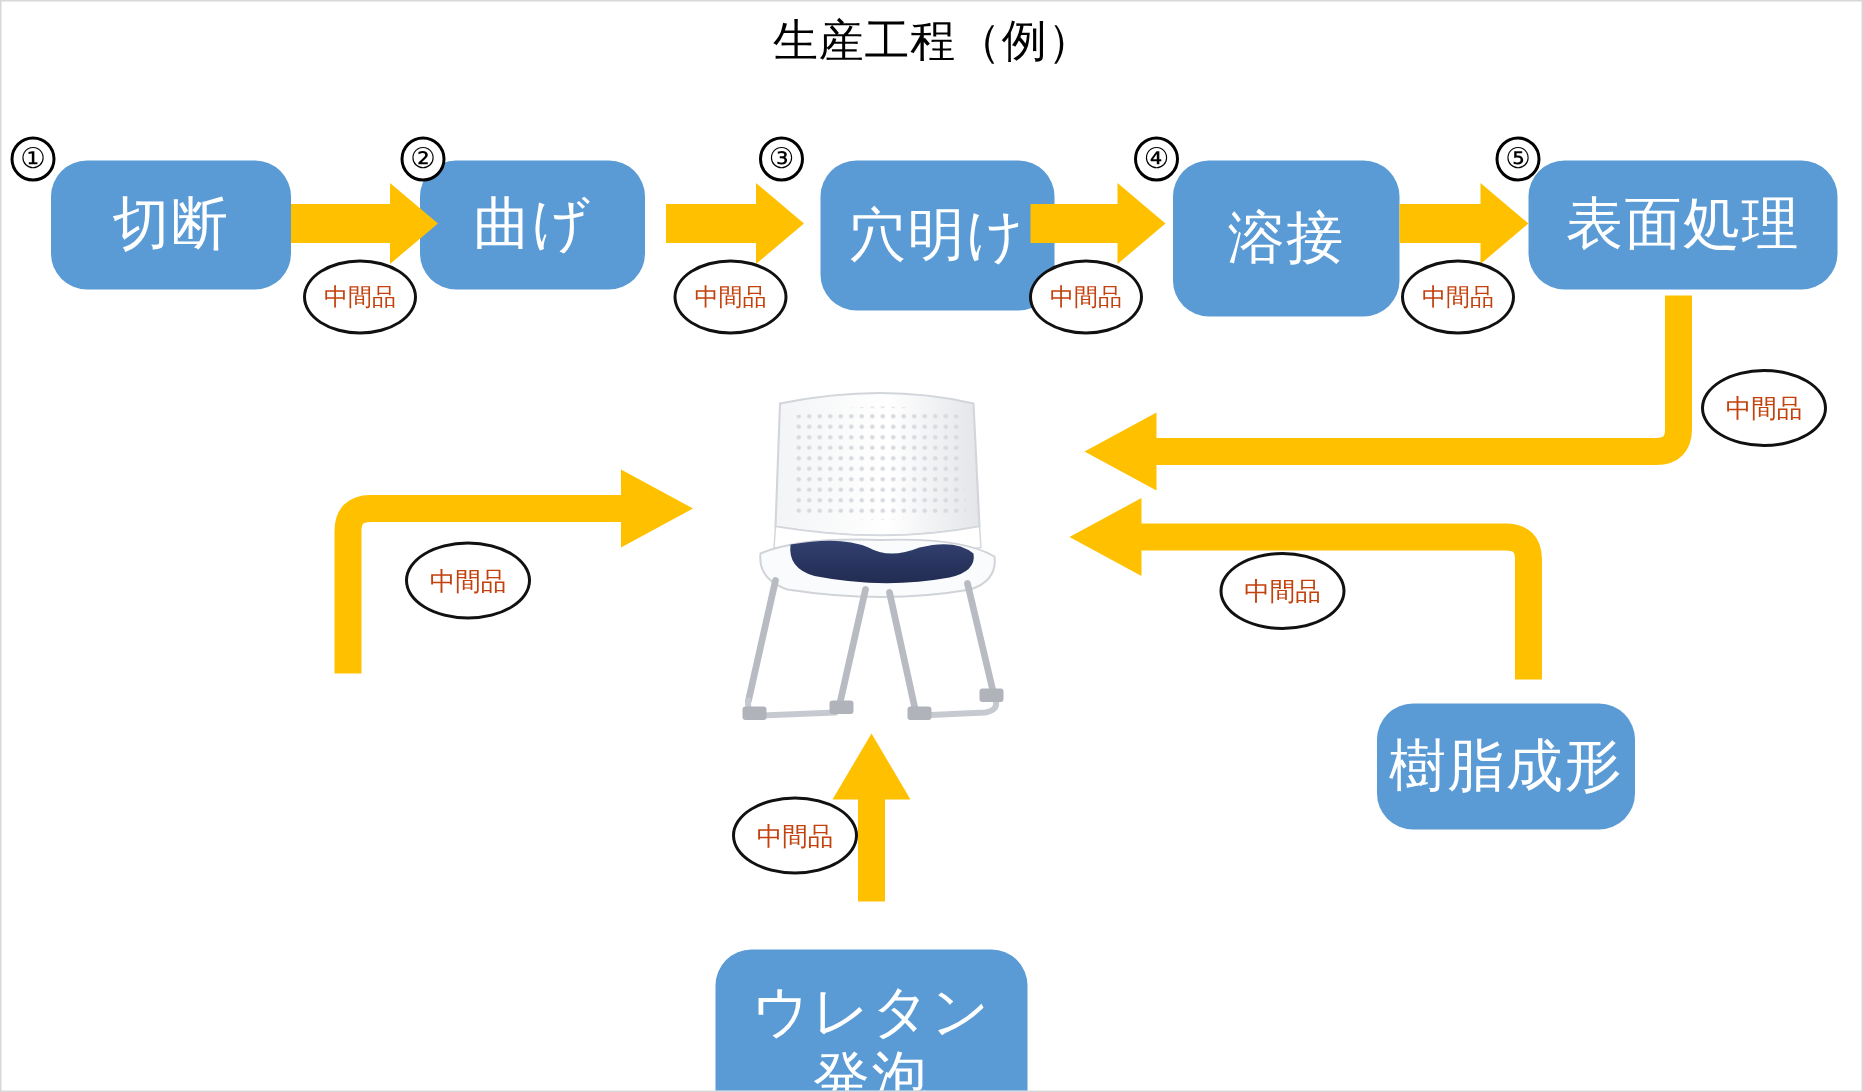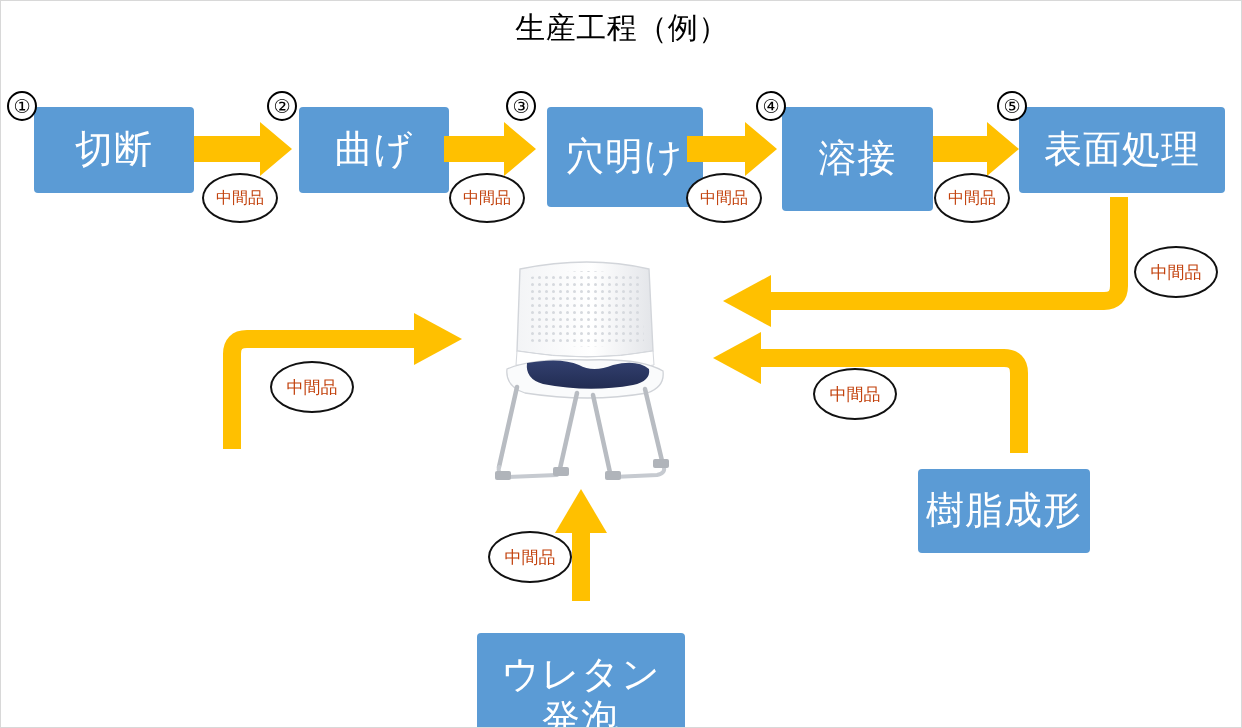--- a/index.html
+++ b/index.html
@@ -29,21 +29,21 @@
     line-height: 38px;
     color: #000000;
     letter-spacing: 0.5px;
     font-family: "DejaVu Sans", "Liberation Sans", sans-serif;
   }
 
   
   .proc-box {
     position: absolute;
     background: #5B9BD5;
-    border-radius: 4px;
+    border-radius: 24px;
     color: #ffffff;
     display: flex;
     align-items: center;
     justify-content: center;
     text-align: center;
     font-size: 38px;
     line-height: 1.08;
     letter-spacing: 1px;
     box-sizing: border-box;
     padding: 16px 6px;
@@ -195,21 +195,21 @@
         <rect x="132" y="218" width="16" height="9" rx="2"></rect>
         <rect x="180" y="206" width="16" height="9" rx="2"></rect>
       </g>
     </svg>
   </div>
 
   <div class="step-num" style="left:6px; top:90px;">①</div>
   <div class="proc-box" style="left:33px; top:106px; width:160px; height:86px;">切断</div>
 
   <div class="step-num" style="left:266px; top:90px;">②</div>
-  <div class="proc-box" style="left:298px; top:106px; width:150px; height:86px;">曲げ</div>
+  <div class="proc-box" style="left:279px; top:106px; width:150px; height:86px;">曲げ</div>
 
   <div class="step-num" style="left:505px; top:90px;">③</div>
   <div class="proc-box" style="left:546px; top:106px; width:156px; height:100px;">穴明け</div>
 
   <div class="step-num" style="left:755px; top:90px;">④</div>
   <div class="proc-box" style="left:781px; top:106px; width:151px; height:104px;">溶接</div>
 
   <div class="step-num" style="left:996px; top:90px;">⑤</div>
   <div class="proc-box" style="left:1018px; top:106px; width:206px; height:86px;">表面処理</div>
 

